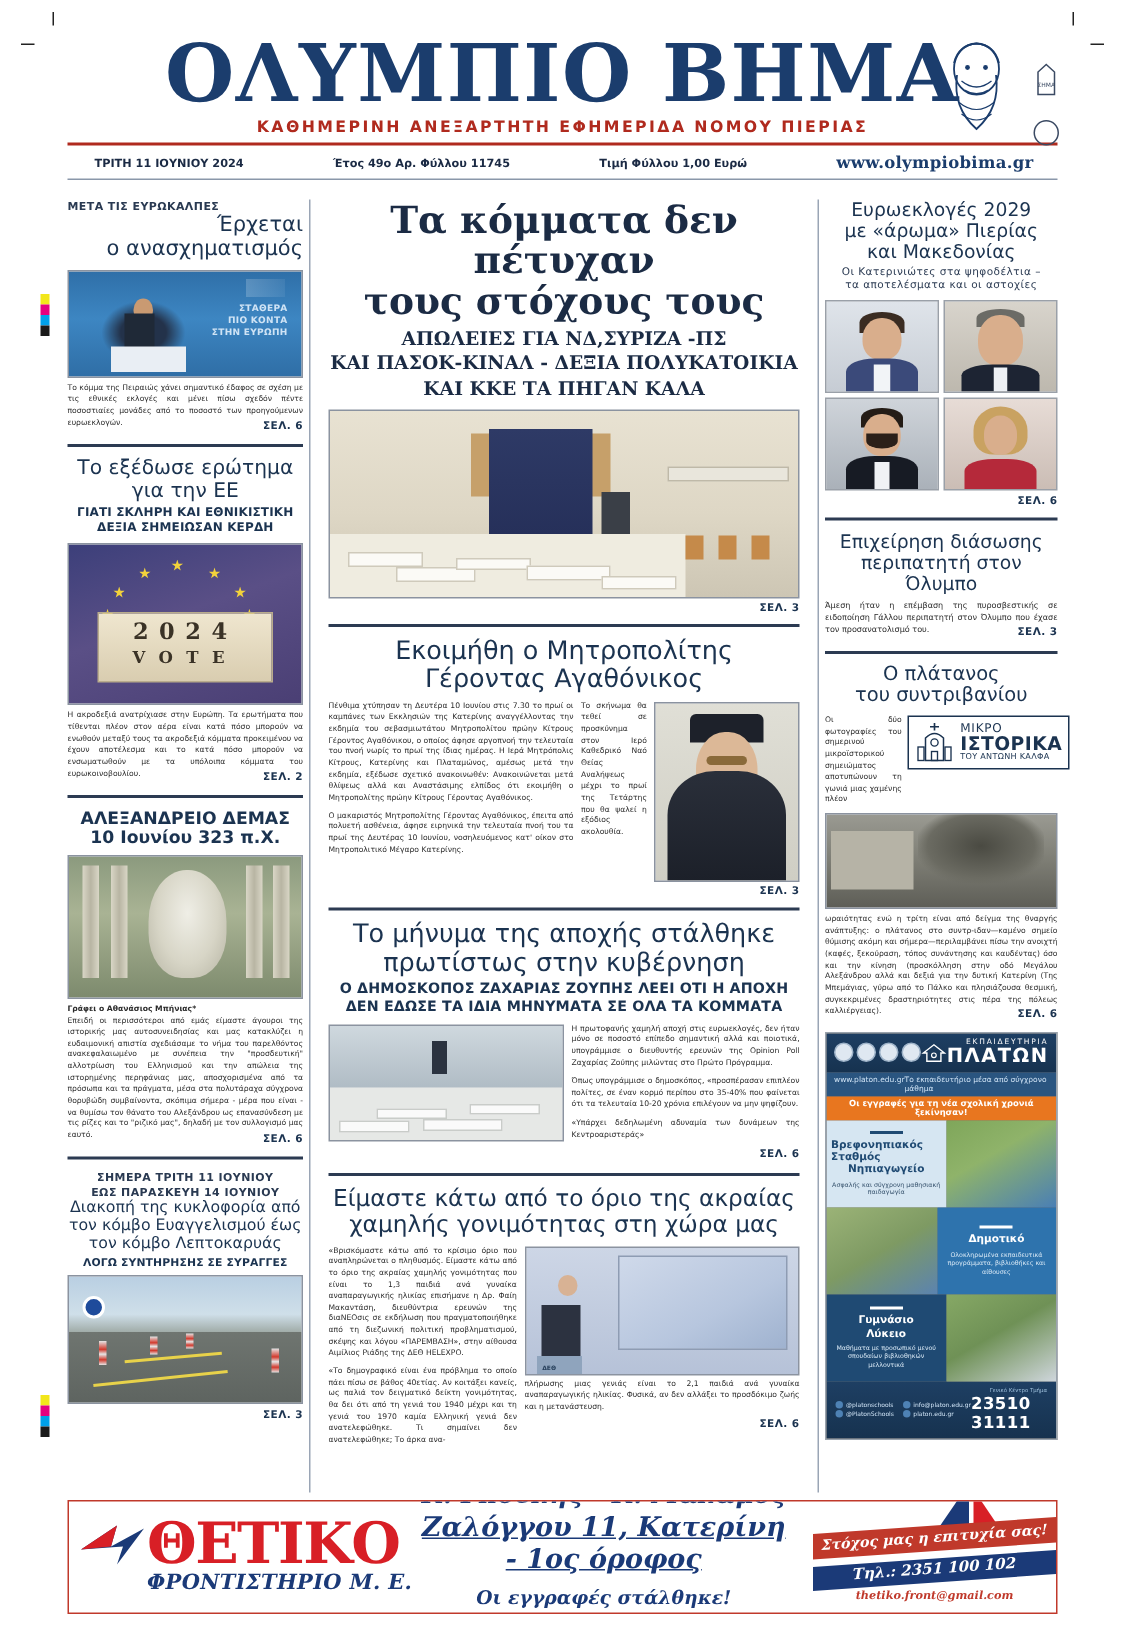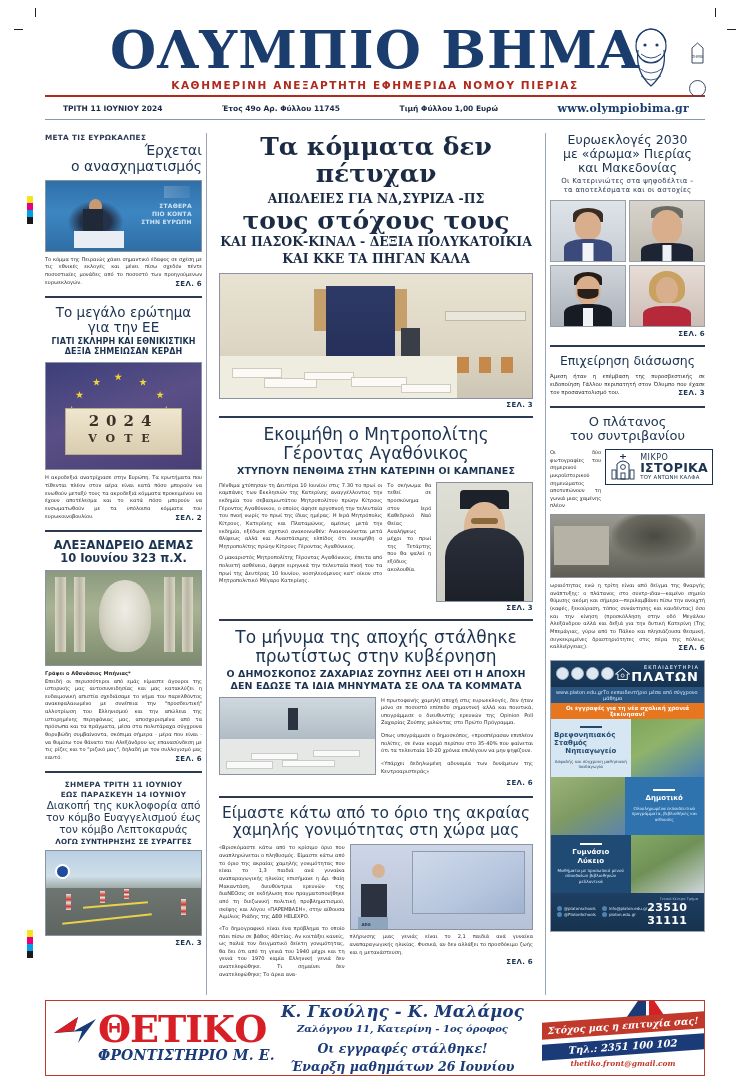--- a/index.html
+++ b/index.html
@@ -256,21 +256,21 @@
     position:absolute; left:52px; top:5px;
   }
   .th-sub {
     font-family:"DejaVu Serif","Liberation Serif",serif; font-style:italic; font-weight:bold;
     font-size:14px; color:#1b3a78; position:absolute; left:52px; top:46px; letter-spacing:.2px;
   }
   .th-arrow { position:absolute; left:6px; top:12px; width:54px; height:34px; }
   .th-mid { flex:1; text-align:center; color:#1b3a78; font-style:italic; font-weight:bold;
     font-family:"DejaVu Serif","Liberation Serif",serif; }
   .th-m1 { font-size:16.5px; letter-spacing:.2px; }
-  .th-m2 { font-size:10px; margin-top:2px; }
+  .th-m2 { font-size:18px; margin-top:2px;text-decoration:underline; }
   .th-m3 { font-size:12.5px; margin-top:7px; }
   .th-m4 { font-size:12.5px; margin-top:3px; }
   .th-right { width:175px; height:100%; position:relative; }
   .th-r-band1 { position:absolute; right:0; top:16px; width:162px; height:17px;
     background:#c0392b; transform:skewY(-4deg); color:#fff; font-style:italic; font-weight:bold;
     font-size:9.5px; text-align:center; line-height:17px; font-family:"DejaVu Serif",serif; }
   .th-r-band2 { position:absolute; right:0; top:38px; width:162px; height:16px;
     background:#1b3a78; transform:skewY(-4deg); color:#fff; font-style:italic; font-weight:bold;
     font-size:10px; text-align:center; line-height:16px; font-family:"DejaVu Serif",serif; }
   .th-r-mail { position:absolute; right:6px; top:58px; width:150px;
@@ -356,21 +356,21 @@
         </div>
         <div class="body-txt clearfix" style="margin-top:4px;">
           <span>Το κόμμα της Πειραιώς χάνει σημαντικό έδαφος σε σχέση με τις εθνικές εκλογές και μένει πίσω σχεδόν πέντε ποσοστιαίες μονάδες από το ποσοστό των προηγούμενων ευρωεκλογών.</span>
           <span class="sel sel-inline">ΣΕΛ. 6</span>
         </div>
       </div>
 
       <div class="hr-thick"></div>
 
       <div class="blk">
-        <div class="hl" style="font-size:13.5px;">Το μεγάλο ερώτημα</div>
+        <div class="hl" style="font-size:13.5px;">Το εξέδωσε ερώτημα</div>
         <div class="hl" style="font-size:13.5px;">για την ΕΕ</div>
         <div class="hl2" style="margin-top:2px;">ΓΙΑΤΙ ΣΚΛΗΡΗ ΚΑΙ ΕΘΝΙΚΙΣΤΙΚΗ</div>
         <div class="hl2">ΔΕΞΙΑ ΣΗΜΕΙΩΣΑΝ ΚΕΡΔΗ</div>
         <div class="ph ph-b ph-vote" style="margin-top:5px;">
           <div class="eu-star" style="left:44%;top:9%;"></div>
           <div class="eu-star" style="left:60%;top:14%;"></div>
           <div class="eu-star" style="left:71%;top:26%;"></div>
           <div class="eu-star" style="left:75%;top:40%;"></div>
           <div class="eu-star" style="left:30%;top:14%;"></div>
           <div class="eu-star" style="left:19%;top:26%;"></div>
@@ -427,22 +427,22 @@
         <div class="sel" style="margin-top:3px;">ΣΕΛ. 3</div>
       </div>
     </div>
 
     <div class="vrule"></div>
 
     <div class="col-c">
 
       <div class="blk">
         <div style="font-family:'DejaVu Serif',serif;font-weight:bold;font-size:25px;color:#1b2b44;text-align:center;line-height:1.08;">Τα κόμματα δεν πέτυχαν</div>
+        <div style="font-family:'DejaVu Serif',serif;font-weight:bold;font-size:25px;color:#1b2b44;text-align:center;line-height:1.08;">τους στόχους τους</div>
         <div style="font-family:'DejaVu Serif',serif;font-weight:bold;font-size:12.5px;color:#1b2b44;text-align:center;line-height:1.3;margin-top:4px;">ΑΠΩΛΕΙΕΣ ΓΙΑ ΝΔ,ΣΥΡΙΖΑ -ΠΣ</div>
-        <div style="font-family:'DejaVu Serif',serif;font-weight:bold;font-size:25px;color:#1b2b44;text-align:center;line-height:1.08;">τους στόχους τους</div>
         <div style="font-family:'DejaVu Serif',serif;font-weight:bold;font-size:12.5px;color:#1b2b44;text-align:center;line-height:1.3;">ΚΑΙ ΠΑΣΟΚ-ΚΙΝΑΛ - ΔΕΞΙΑ ΠΟΛΥΚΑΤΟΙΚΙΑ</div>
         <div style="font-family:'DejaVu Serif',serif;font-weight:bold;font-size:12.5px;color:#1b2b44;text-align:center;line-height:1.3;">ΚΑΙ ΚΚΕ ΤΑ ΠΗΓΑΝ ΚΑΛΑ</div>
 
         <div class="ph ph-b ph-booth" style="margin-top:6px;">
           <div class="booth-board"></div>
           <div class="booth-curtain"></div>
           <div style="position:absolute;left:58%;top:44%;width:6%;height:22%;background:#3a3f47;"></div>
           <div style="position:absolute;left:72%;top:30%;width:26%;height:8%;background:#e9e6dc;border:1px solid #bfb9a8;"></div>
           <div class="booth-table"></div>
           <div class="ballot" style="left:4%;bottom:16%;width:16%;height:8%;"></div>
@@ -455,21 +455,20 @@
           <div class="chair" style="left:90%;"></div>
         </div>
         <div class="sel" style="margin-top:2px;">ΣΕΛ. 3</div>
       </div>
 
       <div class="hr-thick"></div>
 
       <div class="blk">
         <div class="hl" style="font-size:17px;">Εκοιμήθη ο Μητροπολίτης</div>
         <div class="hl" style="font-size:17px;">Γέροντας Αγαθόνικος</div>
-        <div class="hl2" style="font-size:9.5px;margin-top:2px;">ΧΤΥΠΟΥΝ ΠΕΝΘΙΜΑ ΣΤΗΝ ΚΑΤΕΡΙΝΗ ΟΙ ΚΑΜΠΑΝΕΣ</div>
         <div class="two-col" style="margin-top:5px;">
           <div style="flex:0 0 52%;" class="body-txt">
             <div>Πένθιμα χτύπησαν τη Δευτέρα 10 Ιουνίου στις 7.30 το πρωί οι καμπάνες των Εκκλησιών της Κατερίνης αναγγέλλοντας την εκδημία του σεβασμιωτάτου Μητροπολίτου πρώην Κίτρους Γέροντος Αγαθόνικου, ο οποίος άφησε αργοπνοή την τελευταία του πνοή νωρίς το πρωί της ίδιας ημέρας. Η Ιερά Μητρόπολις Κίτρους, Κατερίνης και Πλαταμώνος, αμέσως μετά την εκδημία, εξέδωσε σχετικό ανακοινωθέν: Ανακοινώνεται μετά θλίψεως αλλά και Αναστάσιμης ελπίδος ότι εκοιμήθη ο Μητροπολίτης πρώην Κίτρους Γέροντας Αγαθόνικος.</div>
             <div style="margin-top:4px;">Ο μακαριστός Μητροπολίτης Γέροντας Αγαθόνικος, έπειτα από πολυετή ασθένεια, άφησε ειρηνικά την τελευταία πνοή του τα πρωί της Δευτέρας 10 Ιουνίου, νοσηλευόμενος κατ' οίκον στο Μητροπολιτικό Μέγαρο Κατερίνης.</div>
           </div>
           <div style="flex:0 0 14%;" class="body-txt">Το σκήνωμα θα τεθεί σε προσκύνημα στον Ιερό Καθεδρικό Ναό Θείας Αναλήψεως μέχρι το πρωί της Τετάρτης που θα ψαλεί η εξόδιος ακολουθία.</div>
           <div style="flex:1;">
             <div class="ph ph-b ph-bishop">
               <div class="bish-hat"></div>
               <div class="bish-face"></div>
@@ -533,21 +532,21 @@
           </div>
         </div>
       </div>
     </div>
 
     <div class="vrule"></div>
 
     <div class="col-r">
 
       <div class="blk">
-        <div class="hl hl-r">Ευρωεκλογές 2030</div>
+        <div class="hl hl-r">Ευρωεκλογές 2029</div>
         <div class="hl hl-r">με «άρωμα» Πιερίας</div>
         <div class="hl hl-r">και Μακεδονίας</div>
         <div class="kicker" style="font-size:7px;font-weight:normal;margin-top:2px;">Οι Κατερινιώτες στα ψηφοδέλτια –</div>
         <div class="kicker" style="font-size:7px;font-weight:normal;">τα αποτελέσματα και οι αστοχίες</div>
 
         <div class="cand-grid" style="margin-top:5px;">
           <div class="cand c1">
             <div class="hair" style="top:12%;width:30px;height:14px;background:#3a2c22;"></div>
             <div class="face f-skin" style="top:18%;width:26px;height:28px;"></div>
             <div class="suit" style="width:48px;height:22px;background:#3b4a7a;"></div>
@@ -572,20 +571,21 @@
             <div class="suit" style="width:48px;height:20px;background:#b5293a;"></div>
           </div>
         </div>
         <div class="sel" style="margin-top:3px;">ΣΕΛ. 6</div>
       </div>
 
       <div class="hr-thick"></div>
 
       <div class="blk">
         <div class="hl hl-r">Επιχείρηση διάσωσης</div>
+        <div class="hl hl-r">περιπατητή στον Όλυμπο</div>
         <div class="body-txt clearfix" style="margin-top:4px;font-size:5.4px;">
           <span>Άμεση ήταν η επέμβαση της πυροσβεστικής σε ειδοποίηση Γάλλου περιπατητή στον Όλυμπο που έχασε τον προσανατολισμό του.</span>
           <span class="sel sel-inline">ΣΕΛ. 3</span>
         </div>
       </div>
 
       <div class="hr-thick"></div>
 
       <div class="blk">
         <div class="hl hl-r" style="font-size:13px;">Ο πλάτανος</div>

